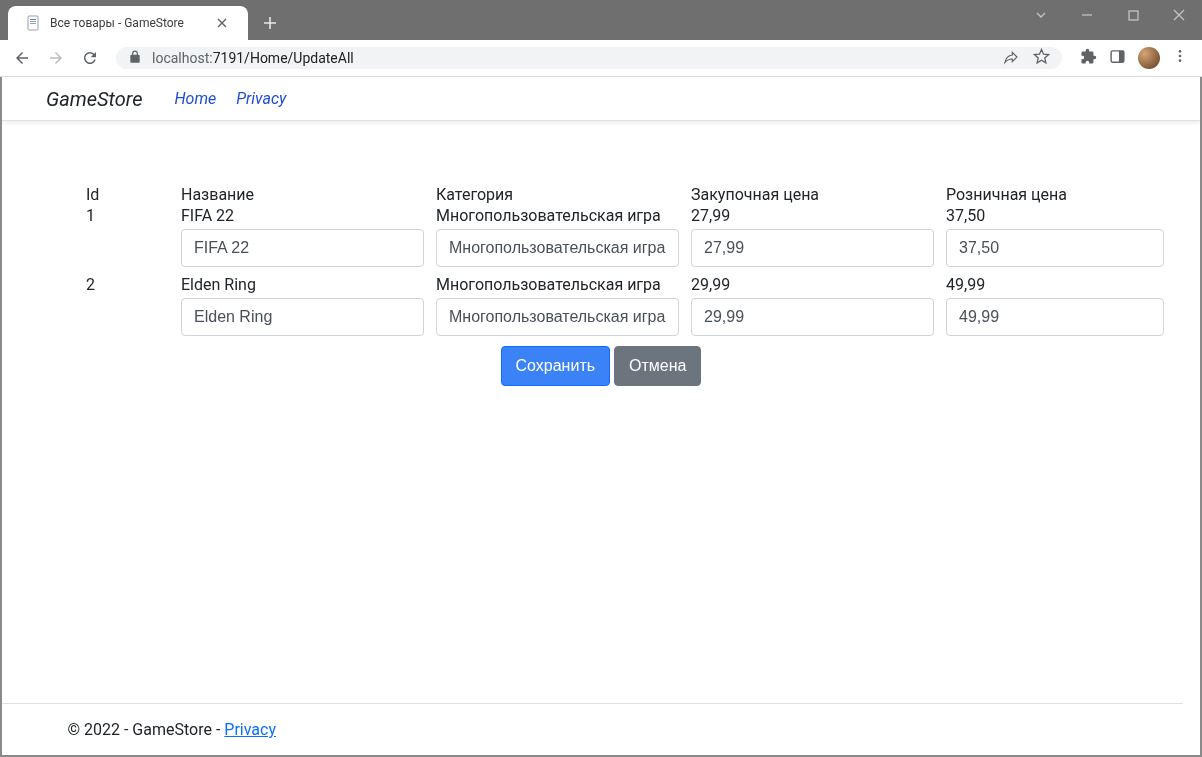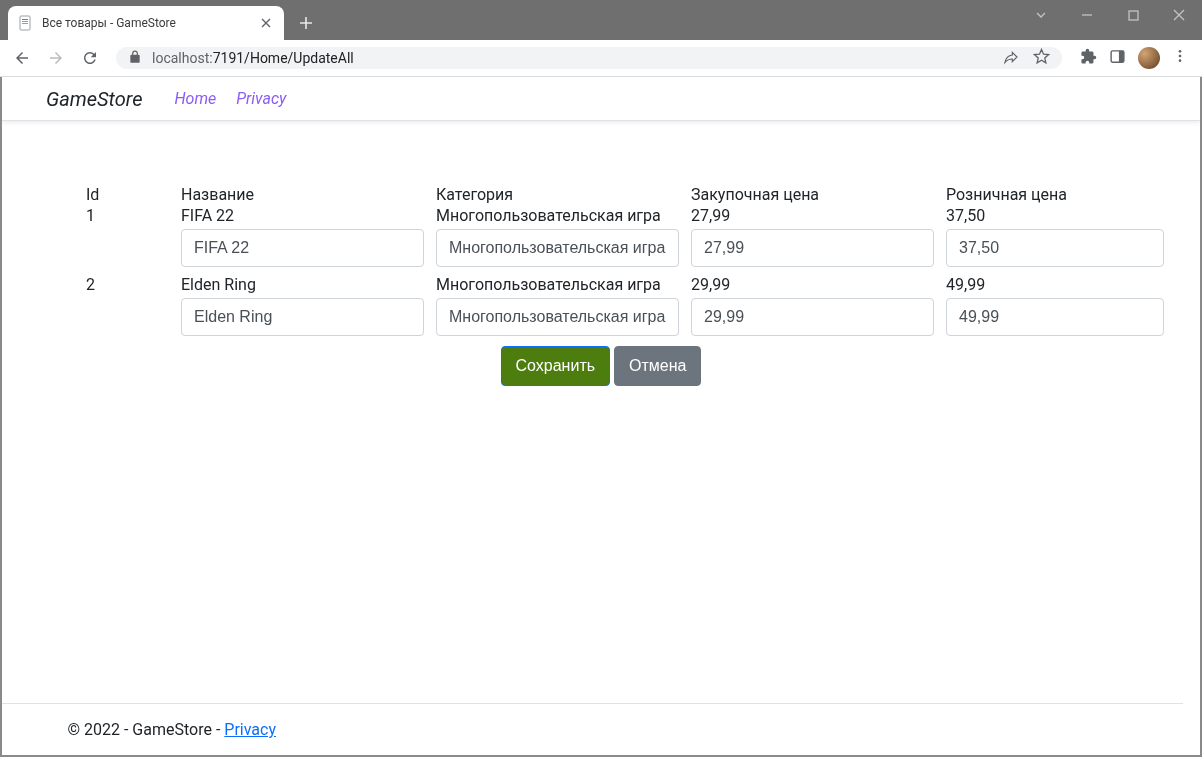--- a/index.html
+++ b/index.html
@@ -1,20 +1,20 @@
 <!DOCTYPE html>
 <html><head>
   <meta charset="utf-8">
   <style>
     * { margin: 0; padding: 0; box-sizing: border-box; }
     body { font-family: "Segoe UI", -apple-system, BlinkMacSystemFont, Roboto, sans-serif; font-size: 16px; color: #212529; background: #fff; overflow: hidden; }
 
     
     .chrome-top { background: #6f6f6f; height: 40px; display: flex; align-items: flex-end; padding-left: 8px; position: relative; }
-    .tab { background: #fff; border-radius: 8px 8px 0 0; height: 34px; width: 276px; display: flex; align-items: center; padding: 0 10px; gap: 8px; font-size: 12px; color: #3c3c3c; }
+    .tab { background: #fff; border-radius: 8px 8px 0 0; height: 34px; width: 240px; display: flex; align-items: center; padding: 0 18px; gap: 8px; font-size: 12px; color: #3c3c3c; }
     .tab-favicon { width: 16px; height: 16px; }
     .tab-title { flex: 1; white-space: nowrap; overflow: hidden; text-overflow: ellipsis; }
     .tab-close { width: 16px; height: 16px; display: flex; align-items: center; justify-content: center; cursor: pointer; color: #5f6368; }
     .new-tab { width: 28px; height: 28px; display: flex; align-items: center; justify-content: center; color: #e8e8e8; margin-left: 8px; cursor: pointer; margin-bottom: 3px; }
     .window-controls { position: absolute; right: 0; top: 0; display: flex; height: 30px; }
     .window-controls div { width: 46px; display: flex; align-items: center; justify-content: center; color: #c3c3c3; cursor: pointer; }
     .window-controls svg { display: block; }
 
     .toolbar { background: #fff; height: 37px; display: flex; align-items: center; padding: 0 8px; gap: 6px; border-bottom: 1px solid #dadce0; }
     .nav-icon { width: 28px; height: 28px; display: flex; align-items: center; justify-content: center; border-radius: 50%; color: #5f6368; cursor: pointer; }
@@ -24,36 +24,36 @@
     .url-rest { color: #202124; }
     .addr-right { margin-left: auto; display: flex; gap: 14px; align-items: center; color: #5f6368; }
     .toolbar-right { display: flex; align-items: center; gap: 12px; padding: 0 6px; color: #5f6368; }
     .avatar { width: 22px; height: 22px; border-radius: 50%; background: radial-gradient(circle at 30% 30%, #d4a574, #5c3a1e); }
 
     .viewport { position: absolute; top: 77px; left: 0; right: 0; bottom: 0; border: 2px solid #8a8a8a; border-top: none; overflow: hidden; }
 
     .navbar { background: #fff; border-bottom: 1px solid #dee2e6; box-shadow: 0 .125rem .25rem rgba(0,0,0,.075); padding: 8px 0; }
     .navbar-inner { max-width: 1140px; margin: 0 auto; padding: 0 15px; display: flex; align-items: center; gap: 20px; font-style: italic; }
     .brand { font-size: 20px; color: #212529; text-decoration: none; margin-right: 12px; }
-    .nav-link { color: #8b5cf6; text-decoration: none; font-size: 16px; padding: 4px 0; }
+    .nav-link { color: #1d4ed8; text-decoration: none; font-size: 16px; padding: 4px 0; }
 
     .main-container { max-width: 1140px; margin: 0 auto; padding: 0 55px; }
     .content { padding-top: 64px; }
 
     .grid-row { display: grid; grid-template-columns: 95px 255px 255px 255px 230px; column-gap: 0; align-items: start; }
     .grid-row > div { padding: 0 0 2px 0; }
     .header-row { margin-bottom: 0; }
     .data-row { margin-bottom: 6px; }
 
     .form-control { width: 100%; height: 38px; padding: 6px 12px; font-size: 16px; line-height: 1.5; color: #495057; background: #fff; border: 1px solid #ced4da; border-radius: 4px; }
     .input-wrap { margin-top: 4px; padding-right: 12px; }
 
     .button-row { text-align: center; margin-top: 8px; }
     .btn { display: inline-block; padding: 7px 14px; font-size: 16px; border-radius: 4px; border: 1px solid transparent; cursor: pointer; line-height: 1.5; }
-    .btn-primary { background: #4d7c0f; color: #fff; border-color: #0d6efd; }
+    .btn-primary { background: #3b82f6; color: #fff; border-color: #0d6efd; }
     .btn-secondary { background: #6c757d; color: #fff; border-color: #6c757d; }
 
     .footer { position: absolute; bottom: 0; left: 0; right: 17px; background: #fff; border-top: 1px solid #dee2e6; padding: 16px 0; }
     .footer-inner { max-width: 1140px; margin: 0 auto; padding: 0 45px; color: #212529; }
     .footer a { color: #0d6efd; text-decoration: underline; }
   </style>
 </head>
 <body>
 
 <div class="chrome-top">

